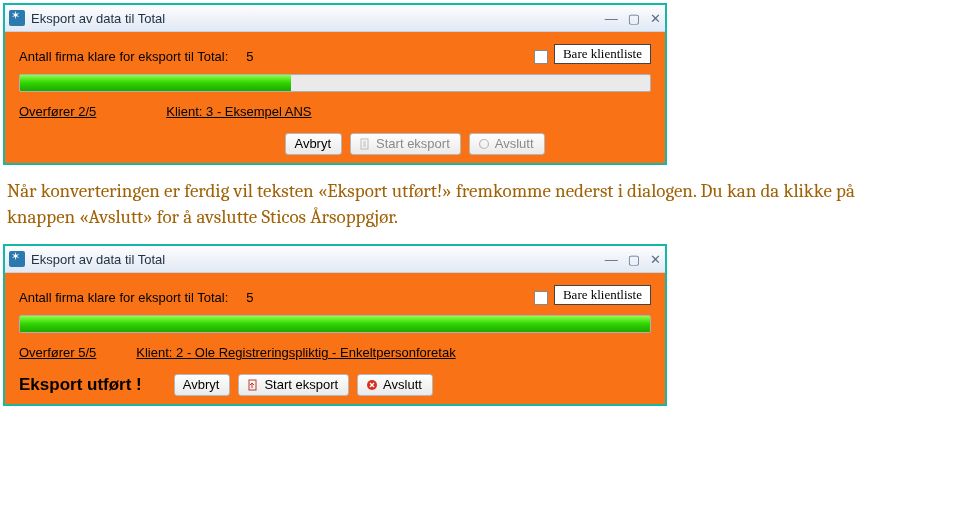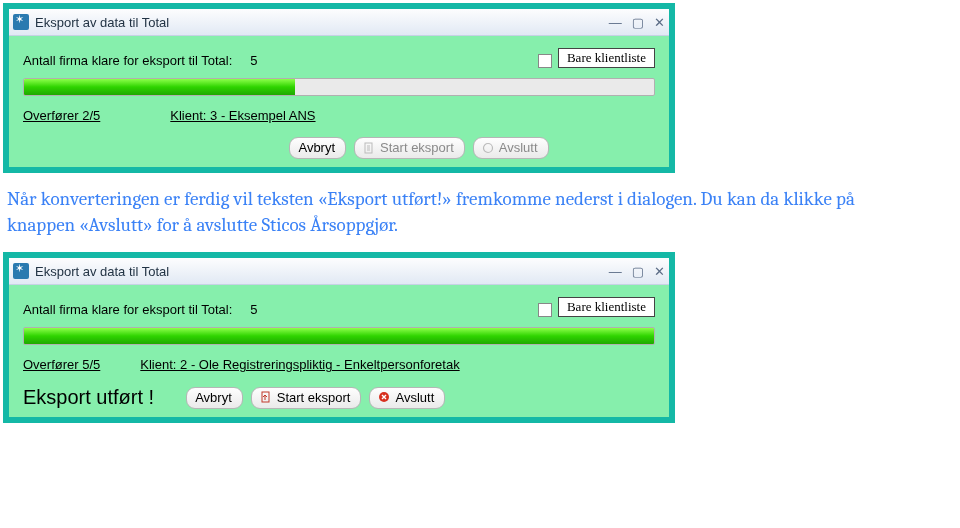--- a/index.html
+++ b/index.html
@@ -1,39 +1,39 @@
 <!DOCTYPE html>
 <html><head>
 <meta charset="utf-8">
 <style>
   html,body{margin:0;padding:0;width:960px;height:528px;background:#fff;font-family:"Segoe UI",Tahoma,Arial,sans-serif;font-size:13px;color:#000;}
   .page{padding:3px 0 0 3px;}
-  .dialog{width:660px;border:6px solid #14b8a6;background:#86efac;margin-bottom:8px;}
+  .dialog{width:660px;border:2px solid #14b8a6;background:#f97316;margin-bottom:8px;}
   .titlebar{height:26px;background:linear-gradient(#fdfdfe,#e1e9f4);display:flex;align-items:center;border-bottom:1px solid #c6d2e4;padding:0 4px 0 4px;}
   .titlebar .icon{width:16px;height:16px;margin-right:6px;display:inline-block;background:#2a7ab0;border-radius:2px;position:relative;}
   .titlebar .icon::after{content:"✶";color:#fff;font-size:11px;position:absolute;left:2px;top:-1px;}
   .titlebar .title{flex:1;font-size:13px;color:#234;}
   .titlebar .btns{display:flex;gap:10px;color:#5a6b85;font-size:13px;}
   .titlebar .btns span{cursor:pointer;letter-spacing:0;}
   .body{padding:12px 14px 8px 14px;}
   .row{display:flex;align-items:flex-end;margin-bottom:10px;}
   .row .val{margin-left:18px;}
   .spacer{flex:1;}
   .check{width:12px;height:12px;border:1px solid #888;background:#fff;display:inline-block;margin-right:6px;}
   .klientbox{border:1px solid #444;padding:1px 8px;background:#fff;font-family:Liberation Serif, serif;}
   .progress{height:16px;border:1px solid #b0b0b0;background:#eaeaea;border-radius:2px;overflow:hidden;margin-bottom:12px;}
   .progress .fill{height:100%;background:linear-gradient(#8cff4a,#2fd400,#1ea800);}
   .statusrow{display:flex;gap:70px;margin-bottom:14px;text-decoration:underline;}
   .btnrow{display:flex;gap:8px;align-items:center;}
   .btnrow.left{justify-content:flex-start;}
-  .btn{border:1px solid #b6b6b6;background:linear-gradient(#fefefe,#eaeaea);padding:2px 10px 3px 8px;border-radius:9px;display:flex;align-items:center;gap:5px;font-size:13px;cursor:pointer;}
+  .btn{border:1px solid #b6b6b6;background:linear-gradient(#fefefe,#eaeaea);padding:2px 10px 3px 8px;border-radius:3px;display:flex;align-items:center;gap:5px;font-size:13px;cursor:pointer;}
   .btn.disabled{color:#8a8a8a;cursor:default;}
   .btn .glyph{width:12px;height:12px;display:inline-block;}
-  .bold-status{font-weight:400;font-size:20px;margin-right:24px;}
-  .caption{font-family:Cambria,Georgia,serif;font-size:19px;line-height:1.35;color:#3b82f6;margin:14px 0 14px 4px;max-width:920px;}
+  .bold-status{font-weight:700;font-size:17px;margin-right:24px;}
+  .caption{font-family:Cambria,Georgia,serif;font-size:19px;line-height:1.35;color:#a16207;margin:14px 0 14px 4px;max-width:920px;}
   svg{display:block;}
 </style>
 </head>
 <body>
 
 <div class="page">
 
 <div class="dialog">
   <div class="titlebar">
     <span class="icon"></span>

